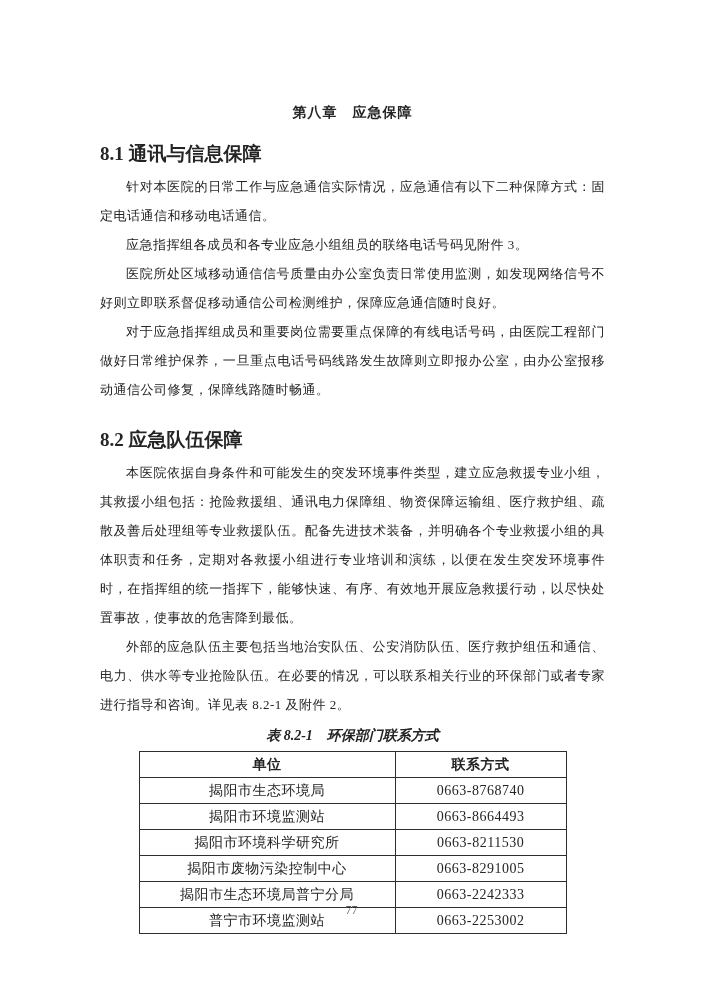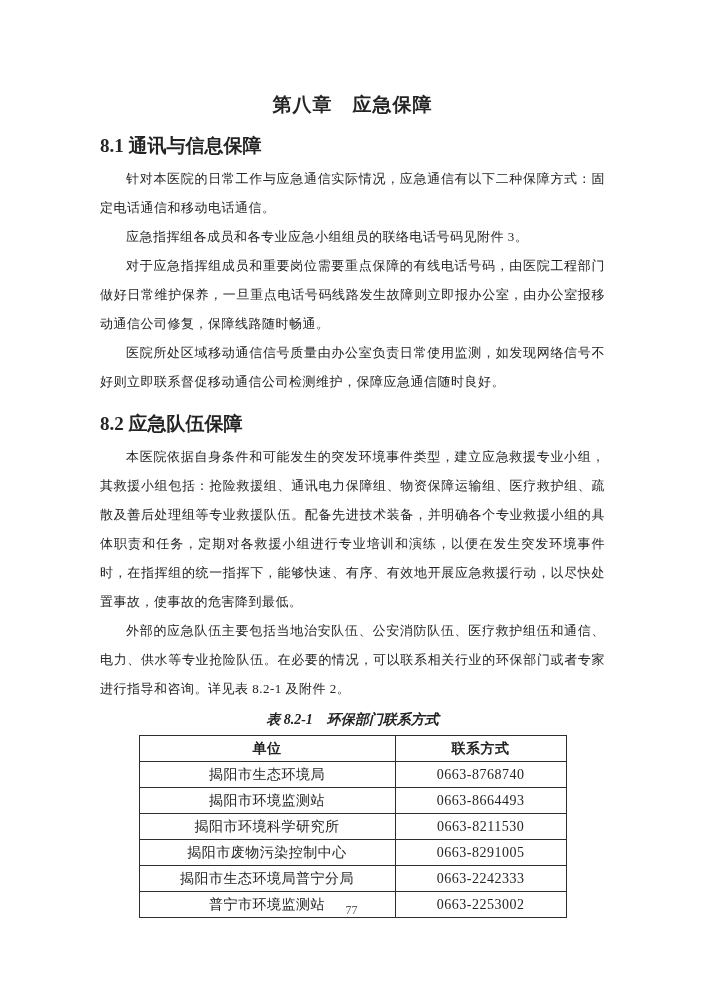--- a/index.html
+++ b/index.html
@@ -19,35 +19,35 @@
     position: absolute;
     top: 0;
     left: 0;
     width: 703px;
     height: 994px;
     box-sizing: border-box;
     padding: 84px 98px 0 100px;
     background: #ffffff;
   }
   .chapter-title {
-    margin: 8px 0 16px 0;
+    margin: 16px 0 16px 0;
     text-align: center;
-    font-size: 19px;
+    font-size: 14px;
     font-weight: bold;
     line-height: 26px;
     letter-spacing: 1px;
   }
   .section-heading {
     margin: 0 0 6px 0;
     font-size: 19px;
     font-weight: bold;
     line-height: 24px;
   }
   .section-heading.second {
-    margin-top: 16px;
+    margin-top: 24px;
   }
   .body-text {
     margin: 0;
     font-size: 13px;
     line-height: 29px;
     text-align: justify;
     text-indent: 2em;
     letter-spacing: 0.5px;
   }
   .table-caption {
@@ -96,22 +96,22 @@
 <body>
 
 <div class="page">
 
   <h1 class="chapter-title">第八章　应急保障</h1>
 
   <section>
     <h2 class="section-heading">8.1 通讯与信息保障</h2>
     <p class="body-text">针对本医院的日常工作与应急通信实际情况，应急通信有以下二种保障方式：固定电话通信和移动电话通信。</p>
     <p class="body-text">应急指挥组各成员和各专业应急小组组员的联络电话号码见附件 3。</p>
+    <p class="body-text">医院所处区域移动通信信号质量由办公室负责日常使用监测，如发现网络信号不好则立即联系督促移动通信公司检测维护，保障应急通信随时良好。</p>
     <p class="body-text">对于应急指挥组成员和重要岗位需要重点保障的有线电话号码，由医院工程部门做好日常维护保养，一旦重点电话号码线路发生故障则立即报办公室，由办公室报移动通信公司修复，保障线路随时畅通。</p>
-    <p class="body-text">医院所处区域移动通信信号质量由办公室负责日常使用监测，如发现网络信号不好则立即联系督促移动通信公司检测维护，保障应急通信随时良好。</p>
   </section>
 
   <section>
     <h2 class="section-heading second">8.2 应急队伍保障</h2>
     <p class="body-text">本医院依据自身条件和可能发生的突发环境事件类型，建立应急救援专业小组，其救援小组包括：抢险救援组、通讯电力保障组、物资保障运输组、医疗救护组、疏散及善后处理组等专业救援队伍。配备先进技术装备，并明确各个专业救援小组的具体职责和任务，定期对各救援小组进行专业培训和演练，以便在发生突发环境事件时，在指挥组的统一指挥下，能够快速、有序、有效地开展应急救援行动，以尽快处置事故，使事故的危害降到最低。</p>
     <p class="body-text">外部的应急队伍主要包括当地治安队伍、公安消防队伍、医疗救护组伍和通信、电力、供水等专业抢险队伍。在必要的情况，可以联系相关行业的环保部门或者专家进行指导和咨询。详见表 8.2-1 及附件 2。</p>
   </section>
 
   <div class="table-caption">表 8.2-1　环保部门联系方式</div>
 

